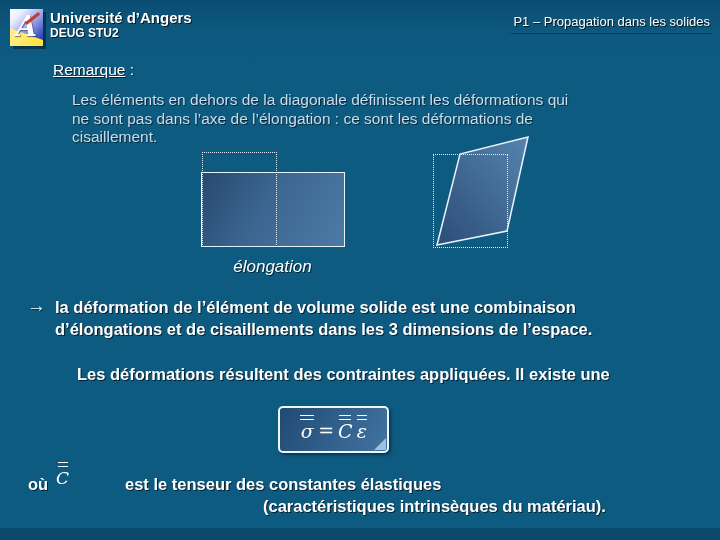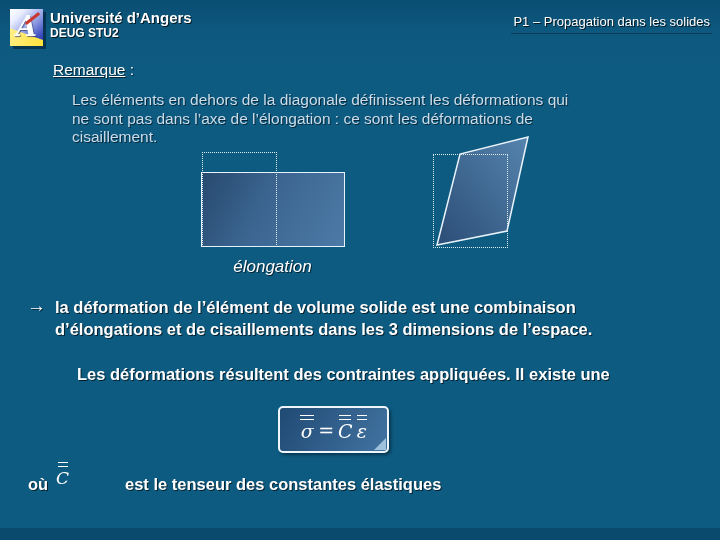--- a/index.html
+++ b/index.html
@@ -197,14 +197,15 @@
     </div>
     <div class="note-fold"></div>
   </div>
 
   <div class="abs tensor-prefix">où</div>
   <div class="abs tensor-c tsym">
     <span class="dbar w10"></span>
     <span>C</span>
   </div>
   <div class="abs tensor-text1">est le tenseur des constantes élastiques</div>
+  <div class="abs tensor-text2">(caractéristiques intrinsèques du matériau).</div>
 
 </div>
 
 </body></html>

